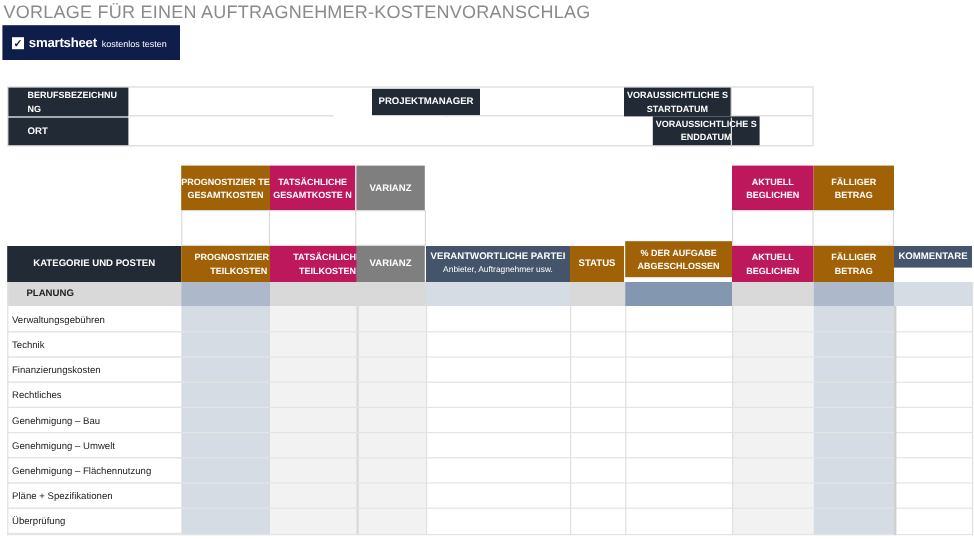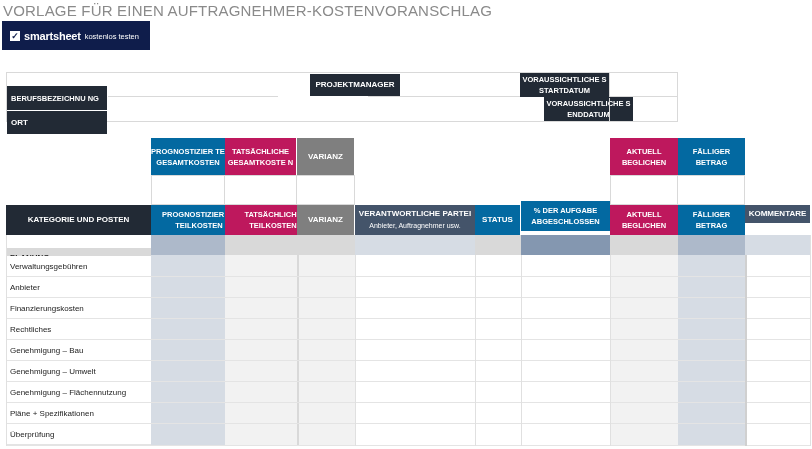--- a/index.html
+++ b/index.html
@@ -5,25 +5,25 @@
   * { box-sizing: border-box; margin: 0; padding: 0; }
   body { width: 812px; height: 449px; background: #ffffff; font-family: "Liberation Sans", sans-serif; position: relative; overflow: hidden; }
   .title { position: absolute; left: 3px; top: 2px; font-size: 15px; color: #8a8a8a; letter-spacing: 0.2px; white-space: nowrap; }
   .logo { position: absolute; left: 2px; top: 21px; width: 148px; height: 29px; background: #0f1d4b; display: flex; align-items: center; padding-left: 8px; color: #fff; }
   .logo .chk { width: 10px; height: 10px; background: #fff; color: #0f1d4b; font-size: 9px; line-height: 10px; text-align: center; font-weight: bold; margin-right: 4px; }
   .logo .brand { font-size: 11px; font-weight: bold; letter-spacing: -0.2px; }
   .logo .sub { font-size: 7.5px; margin-left: 4px; margin-top: 2px; }
 
   .cell { position: absolute; font-size: 8px; display: flex; align-items: center; justify-content: center; text-align: center; line-height: 12px; }
   .hdr-dark { background: #222a35; color: #fff; font-weight: bold; }
-  .hdr-navy { background: #0369a1; color: #fff; font-weight: bold; }
+  .hdr-navy { background: #a16207; color: #fff; font-weight: bold; }
   .hdr-gray { background: #be185d; color: #fff; font-weight: bold; }
   .hdr-lgray { background: #7f7f7f; color: #fff; font-weight: bold; }
   .hdr-blue { background: #44546a; color: #fff; font-weight: bold; }
-  .left { justify-content: flex-start; text-align: left; padding-left: 4px; margin-top: 13px; }
+  .left { justify-content: flex-start; text-align: left; padding-left: 16px; }
   .bordered { border: 1px solid #d9d9d9; background: #fff; }
 
   .row-label { position: absolute; left: 6px; width: 145px; font-size: 8px; color: #222; display: flex; align-items: center; padding-left: 4px; border-bottom: 1px solid #e4e4e4; background: #fff; }
   .col { position: absolute; border-left: 1px solid #e0e0e0; }
   .hline { position: absolute; left: 6px; width: 804px; height: 1px; background: #e4e4e4; }
 </style>
 </head>
 <body>
 
 <div class="title">VORLAGE FÜR EINEN AUFTRAGNEHMER-KOSTENVORANSCHLAG</div>
@@ -81,21 +81,21 @@
 <div style="position:absolute;left:151px;top:235px;width:74px;height:20px;background:#adb9ca;"></div>
 <div style="position:absolute;left:225px;top:235px;width:130px;height:20px;background:#d9d9d9;"></div>
 <div style="position:absolute;left:355px;top:235px;width:120px;height:20px;background:#d6dce4;"></div>
 <div style="position:absolute;left:475px;top:235px;width:46px;height:20px;background:#d9d9d9;"></div>
 <div style="position:absolute;left:521px;top:235px;width:89px;height:20px;background:#8497b0;"></div>
 <div style="position:absolute;left:610px;top:235px;width:68px;height:20px;background:#d9d9d9;"></div>
 <div style="position:absolute;left:678px;top:235px;width:67px;height:20px;background:#adb9ca;"></div>
 <div style="position:absolute;left:745px;top:235px;width:65px;height:20px;background:#d6dce4;"></div>
 
 <div class="row-label" style="top:256px;height:21px;">Verwaltungsgebühren</div>
-<div class="row-label" style="top:277px;height:21px;">Anbieter</div>
+<div class="row-label" style="top:277px;height:21px;">Technik</div>
 <div class="row-label" style="top:298px;height:21px;">Finanzierungskosten</div>
 <div class="row-label" style="top:319px;height:21px;">Rechtliches</div>
 <div class="row-label" style="top:340px;height:21px;">Genehmigung – Bau</div>
 <div class="row-label" style="top:361px;height:21px;">Genehmigung – Umwelt</div>
 <div class="row-label" style="top:382px;height:21px;">Genehmigung – Flächennutzung</div>
 <div class="row-label" style="top:403px;height:21px;">Pläne + Spezifikationen</div>
 <div class="row-label" style="top:424px;height:21px;">Überprüfung</div>
 
 <div class="hline" style="top:276px;"></div>
 <div class="hline" style="top:297px;"></div>

